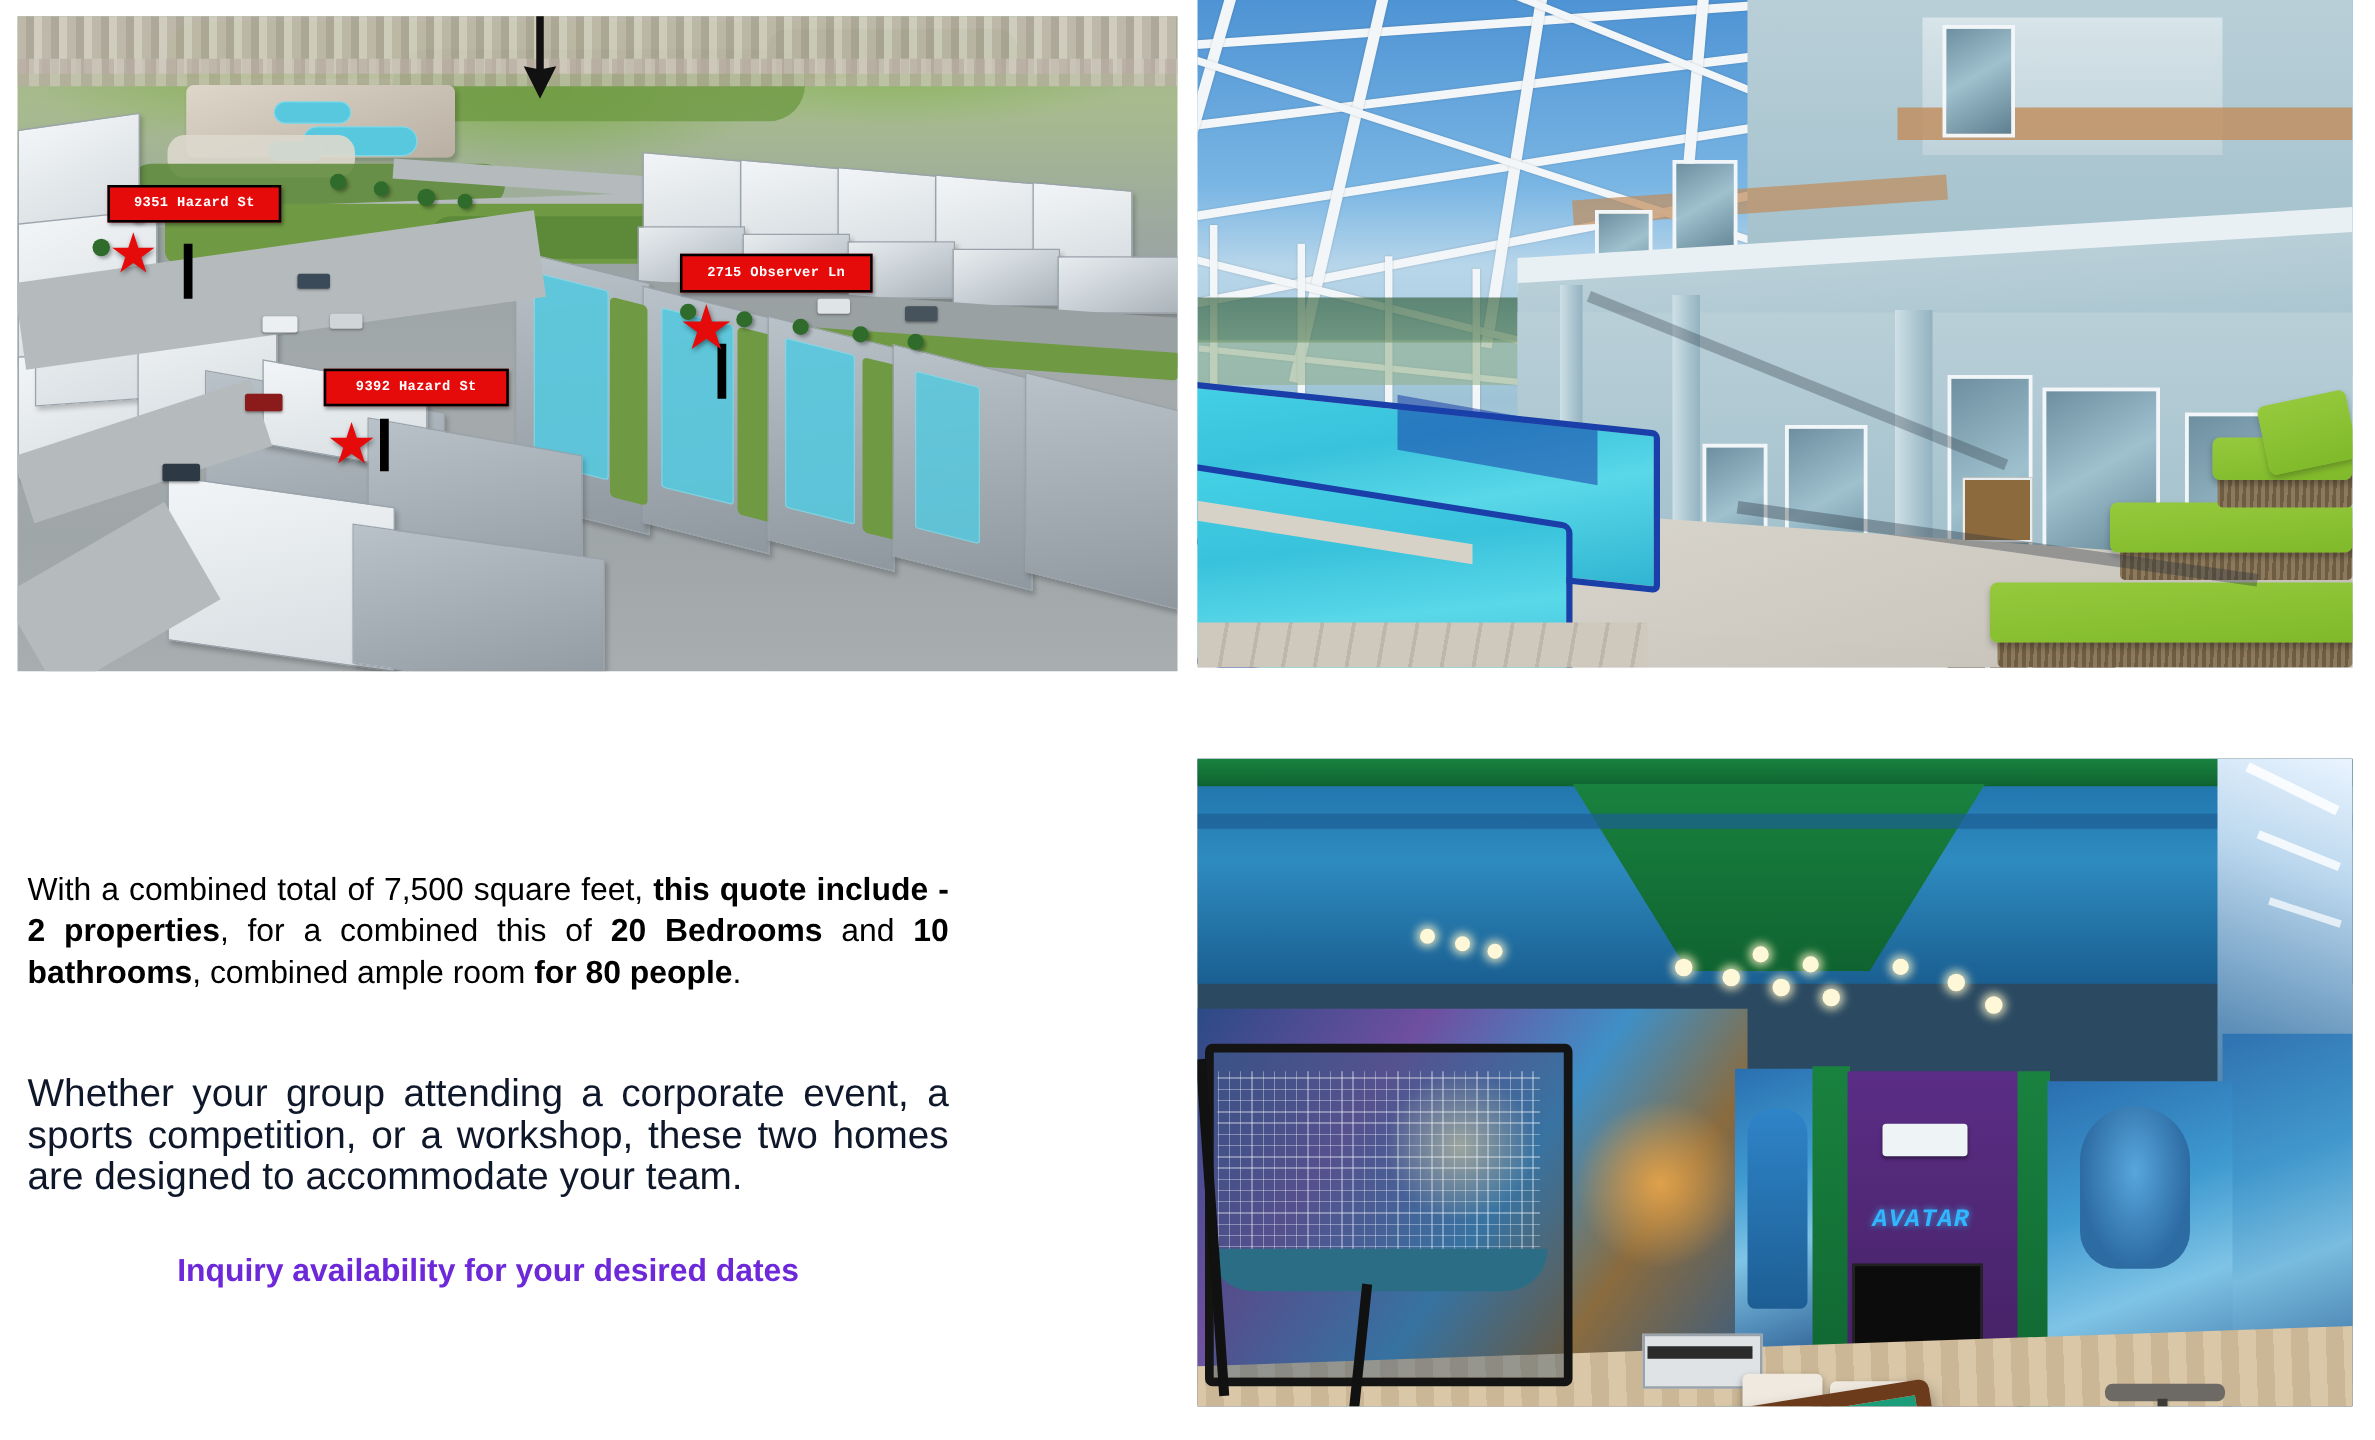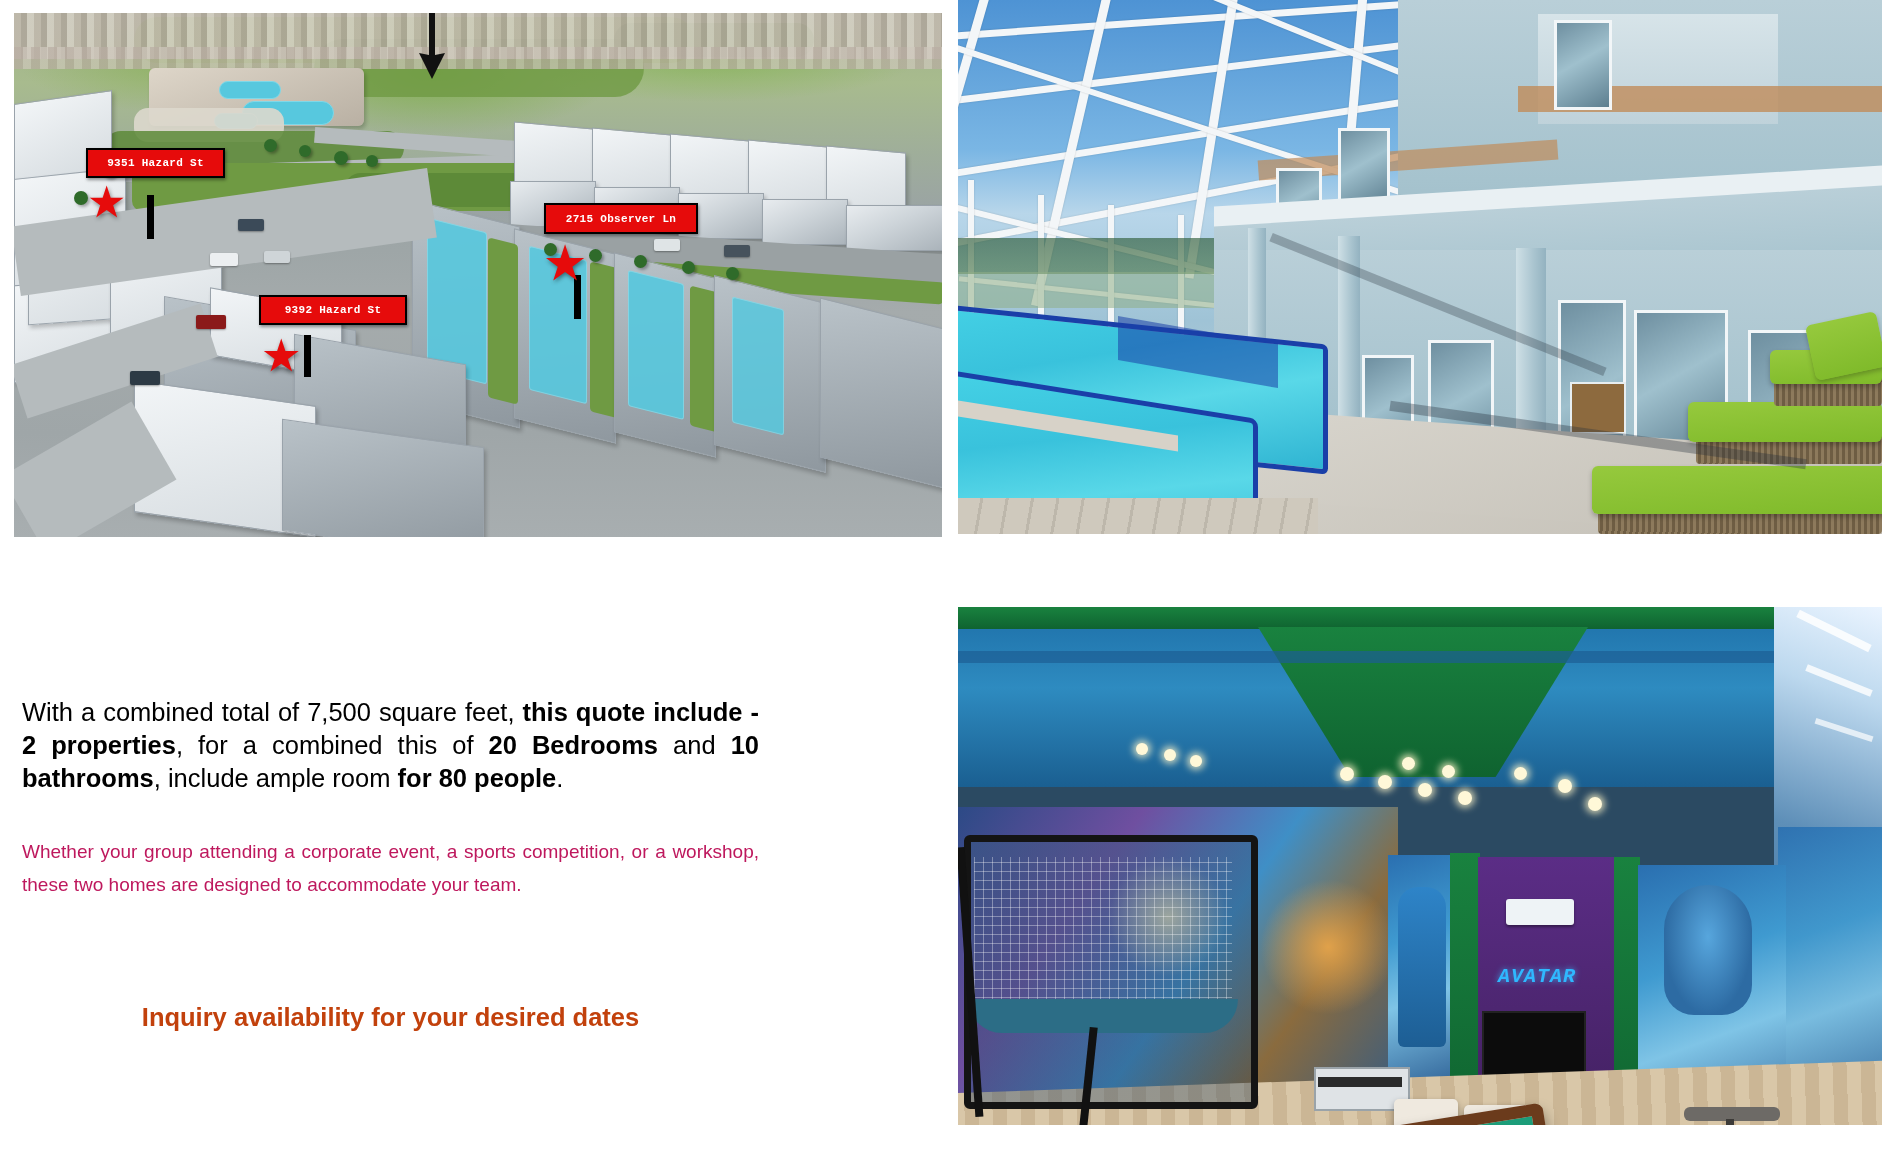--- a/index.html
+++ b/index.html
@@ -232,35 +232,35 @@
     top: 110px;
     width: 737px;
     font-size: 25.5px;
     line-height: 33px;
     color: #000;
     text-align: justify;
   }
   #paragraph-2 {
     position: absolute;
     left: 22px;
-    top: 256px;
+    top: 267px;
     width: 737px;
-    font-size: 19px;
+    font-size: 31px;
     line-height: 33px;
-    color: #be185d;
+    color: #0f172a;
     text-align: justify;
   }
   #cta-line {
     position: absolute;
     left: 22px;
     top: 415px;
     width: 737px;
     font-size: 25.5px;
     line-height: 33px;
-    color: #c2410c;
+    color: #6d28d9;
     font-weight: bold;
     text-align: center;
   }
   b { font-weight: bold; }
 </style>
 </head>
 <body>
 
 <div class="photo" id="aerial-photo">
 
@@ -520,18 +520,18 @@
 
   <div style="position:absolute;left:726px;top:500px;width:96px;height:14px;background:#6d6a66;border-radius:6px;"></div>
   <div style="position:absolute;left:768px;top:512px;width:8px;height:86px;background:#3d3b38;"></div>
 
   <div class="pool-table-felt" style="left:248px;top:522px;width:330px;height:180px;transform:rotate(-9deg);"></div>
 
 </div>
 
 <div id="text-panel">
 
-  <p id="paragraph-1"><span>With a combined total of 7,500 square feet, </span><b>this quote include - 2 properties</b><span>, for a combined this of </span><b>20 Bedrooms</b><span> and </span><b>10 bathrooms</b><span>, include ample room </span><b>for 80 people</b><span>.</span></p>
+  <p id="paragraph-1"><span>With a combined total of 7,500 square feet, </span><b>this quote include - 2 properties</b><span>, for a combined this of </span><b>20 Bedrooms</b><span> and </span><b>10 bathrooms</b><span>, combined ample room </span><b>for 80 people</b><span>.</span></p>
 
   <p id="paragraph-2">Whether your group attending a  corporate event, a sports competition, or a workshop, these two homes are designed to accommodate your team.</p>
 
   <p id="cta-line">Inquiry availability for your desired dates</p>
 </div>
 
 </body></html>

